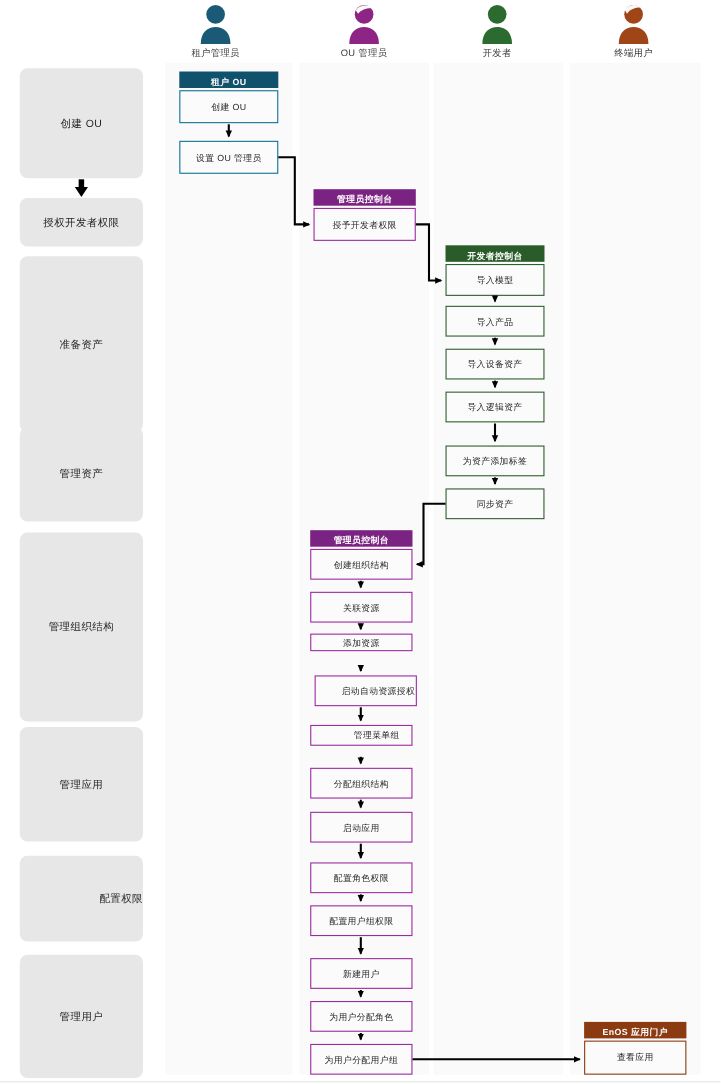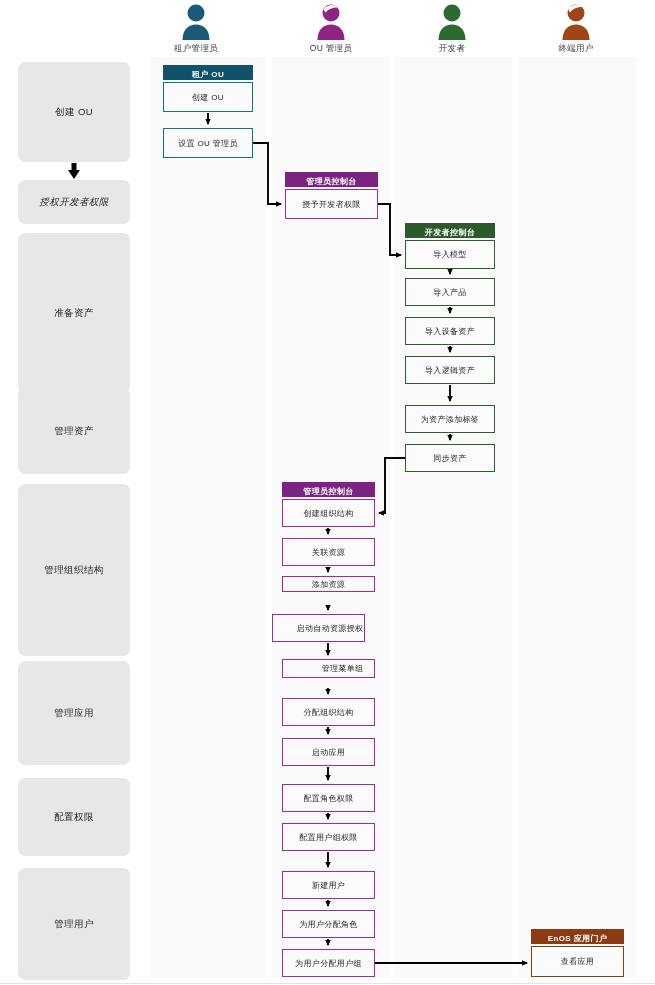--- a/index.html
+++ b/index.html
@@ -122,36 +122,36 @@
         <path d="M12 7 C15 2 24.5 1 28 5 C23 4.5 17 6 14 10.5 Z" fill="#fafafa"></path>
         <path d="M6.5 38 C6.5 27 13 22.5 20 22.5 C27 22.5 33.5 27 33.5 38 Z" fill="#a04518"></path>
       </svg>
     </div>
     <div class="role-label">终端用户</div>
   </div>
 
   <div class="phase" style="top:62px;height:100px;">
     <span>创建 OU</span>
   </div>
-  <div class="phase" style="top:180px;height:44px;font-style:italic;">
+  <div class="phase" style="top:180px;height:44px;">
     <span>授权开发者权限</span>
   </div>
   <div class="phase" style="top:233px;height:160px;">
     <span>准备资产</span>
   </div>
   <div class="phase" style="top:388px;height:86px;">
     <span>管理资产</span>
   </div>
   <div class="phase" style="top:484px;height:172px;">
     <span>管理组织结构</span>
   </div>
   <div class="phase" style="top:661px;height:104px;">
     <span>管理应用</span>
   </div>
-  <div class="phase" style="top:778px;height:78px;">
+  <div class="phase" style="top:778px;height:78px;justify-content:flex-end;">
     <span>配置权限</span>
   </div>
   <div class="phase" style="top:868px;height:112px;">
     <span>管理用户</span>
   </div>
 
   <svg class="conn">
     <line x1="74" y1="163" x2="74" y2="172" stroke="#000" stroke-width="5"></line>
     <polygon points="68,170 80,170 74,179" fill="#000"></polygon>
   </svg>
@@ -200,21 +200,21 @@
   </div>
   <div class="node" style="left:282px;top:499px;width:93px;height:28px;border-color:#9c2ba0;align-items:center;">
     <span>创建组织结构</span>
   </div>
   <div class="node" style="left:282px;top:538px;width:93px;height:28px;border-color:#9c2ba0;">
     <span>关联资源</span>
   </div>
   <div class="node" style="left:282px;top:576px;width:93px;height:16px;border-color:#9c2ba0;">
     <span>添加资源</span>
   </div>
-  <div class="node" style="left:272px;top:614px;width:93px;height:28px;border-color:#9c2ba0;padding-left:23px;">
+  <div class="node" style="left:286px;top:614px;width:93px;height:28px;border-color:#9c2ba0;padding-left:23px;">
     <span>启动自动资源授权</span>
   </div>
   <div class="node" style="left:282px;top:659px;width:93px;height:19px;border-color:#9c2ba0;padding-left:28px;">
     <span>管理菜单组</span>
   </div>
   <div class="node" style="left:282px;top:698px;width:93px;height:28px;border-color:#9c2ba0;">
     <span>分配组织结构</span>
   </div>
   <div class="node" style="left:282px;top:738px;width:93px;height:28px;border-color:#9c2ba0;">
     <span>启动应用</span>

